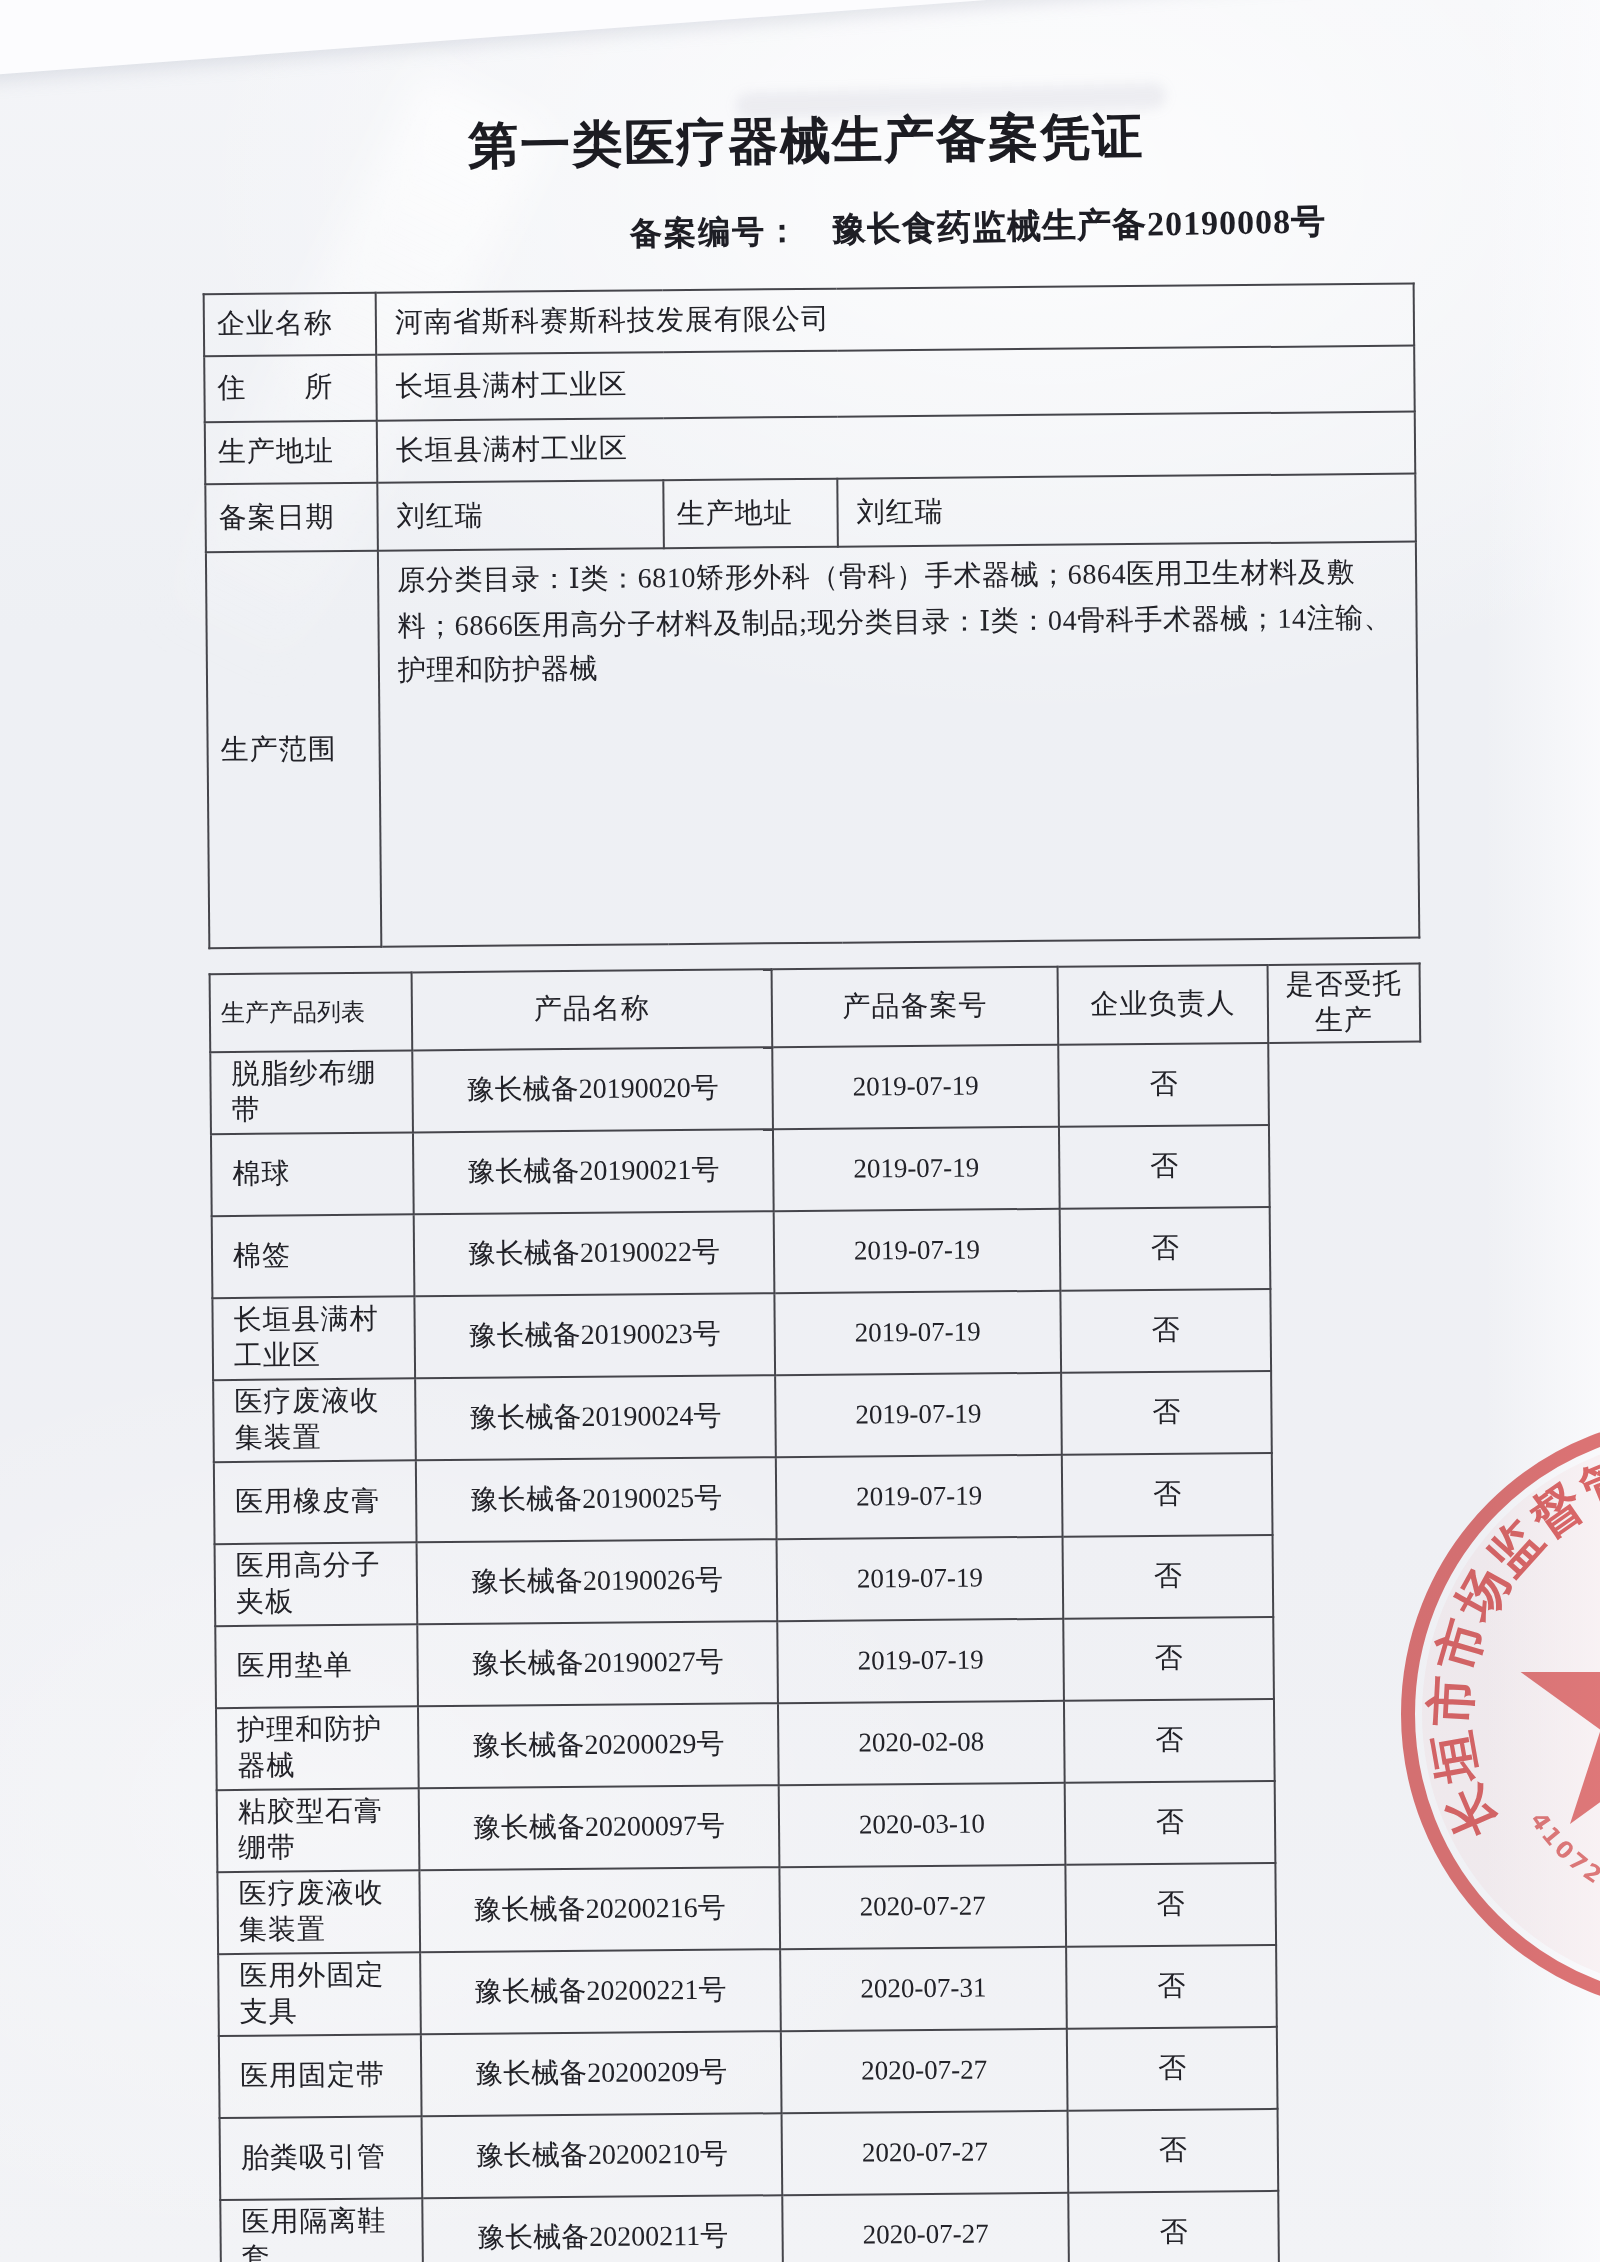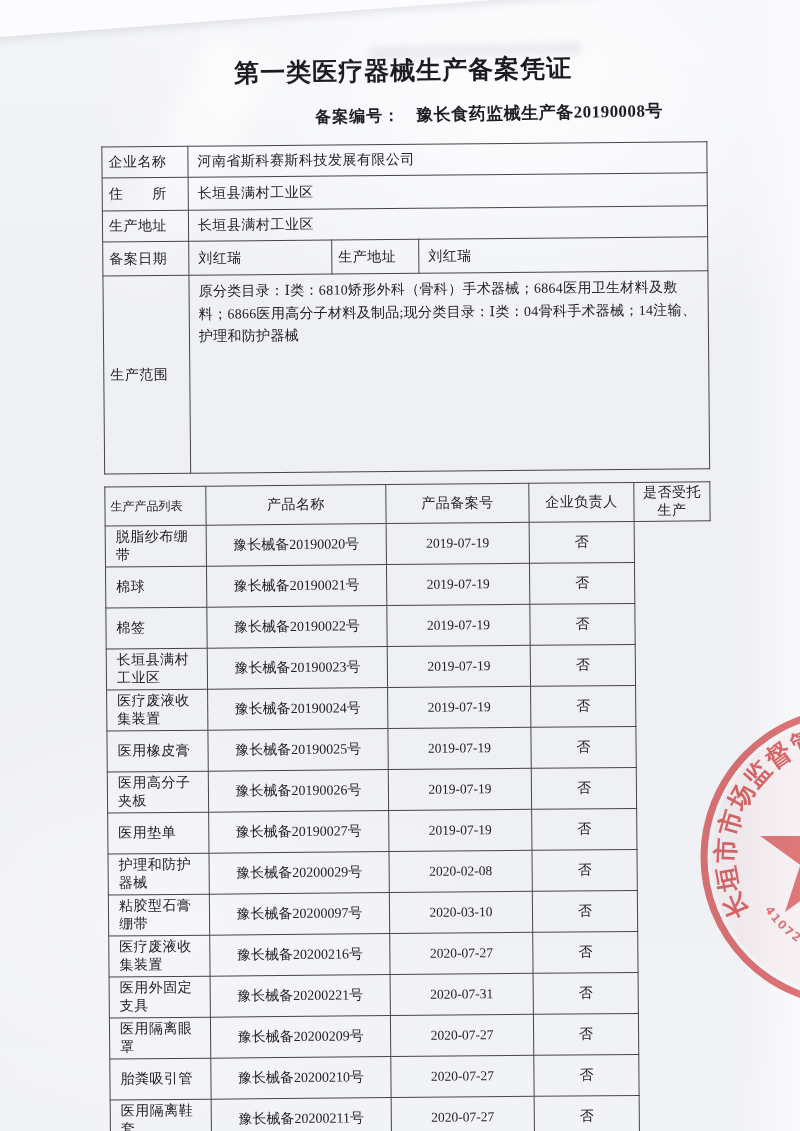--- a/index.html
+++ b/index.html
@@ -205,21 +205,21 @@
             <td class="c-date">2020-07-27</td>
             <td class="c-entrust">否</td>
           </tr>
           <tr>
             <td class="c-name">医用外固定支具</td>
             <td class="c-regno">豫长械备20200221号</td>
             <td class="c-date">2020-07-31</td>
             <td class="c-entrust">否</td>
           </tr>
           <tr>
-            <td class="c-name">医用隔离眼罩</td>
+            <td class="c-name">医用固定带</td>
             <td class="c-regno">豫长械备20200209号</td>
             <td class="c-date">2020-07-27</td>
             <td class="c-entrust">否</td>
           </tr>
           <tr>
             <td class="c-name">胎粪吸引管</td>
             <td class="c-regno">豫长械备20200210号</td>
             <td class="c-date">2020-07-27</td>
             <td class="c-entrust">否</td>
           </tr>

